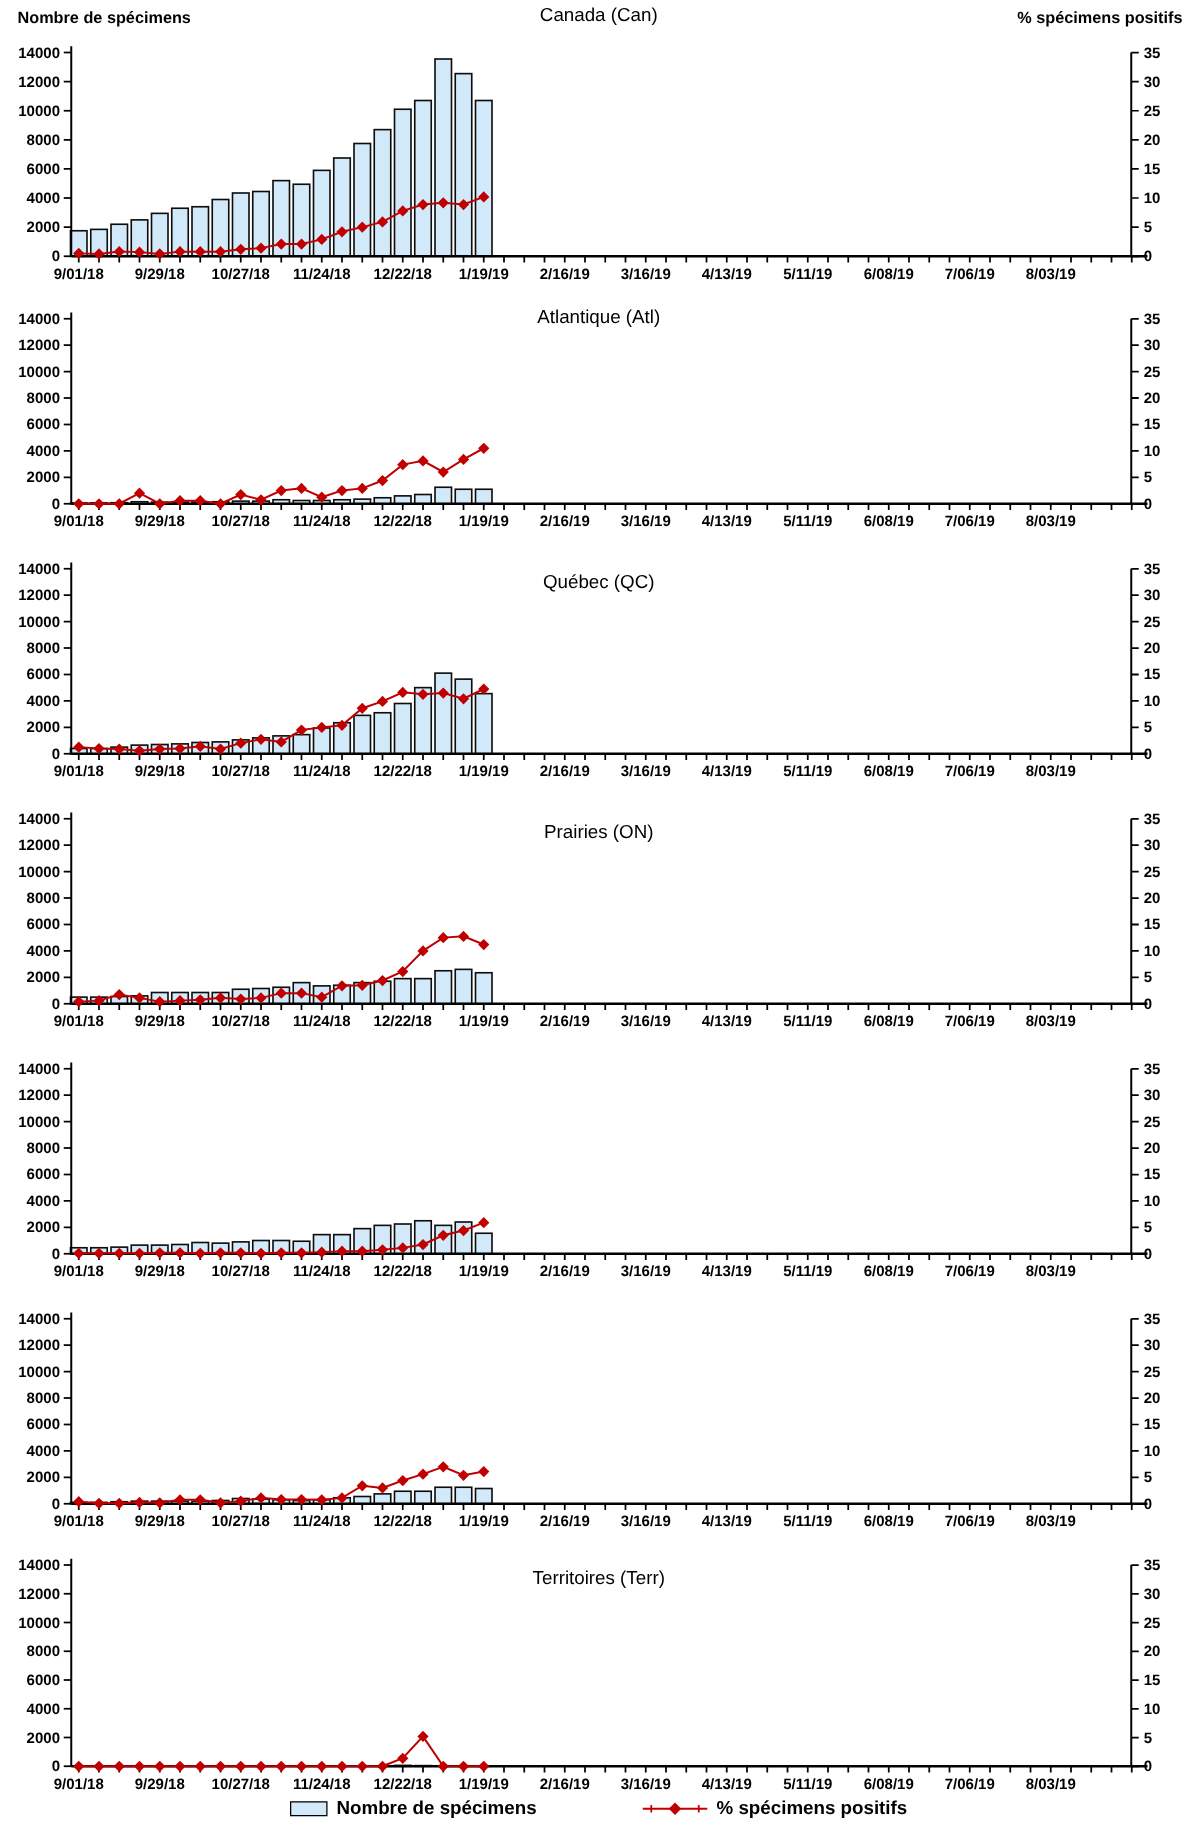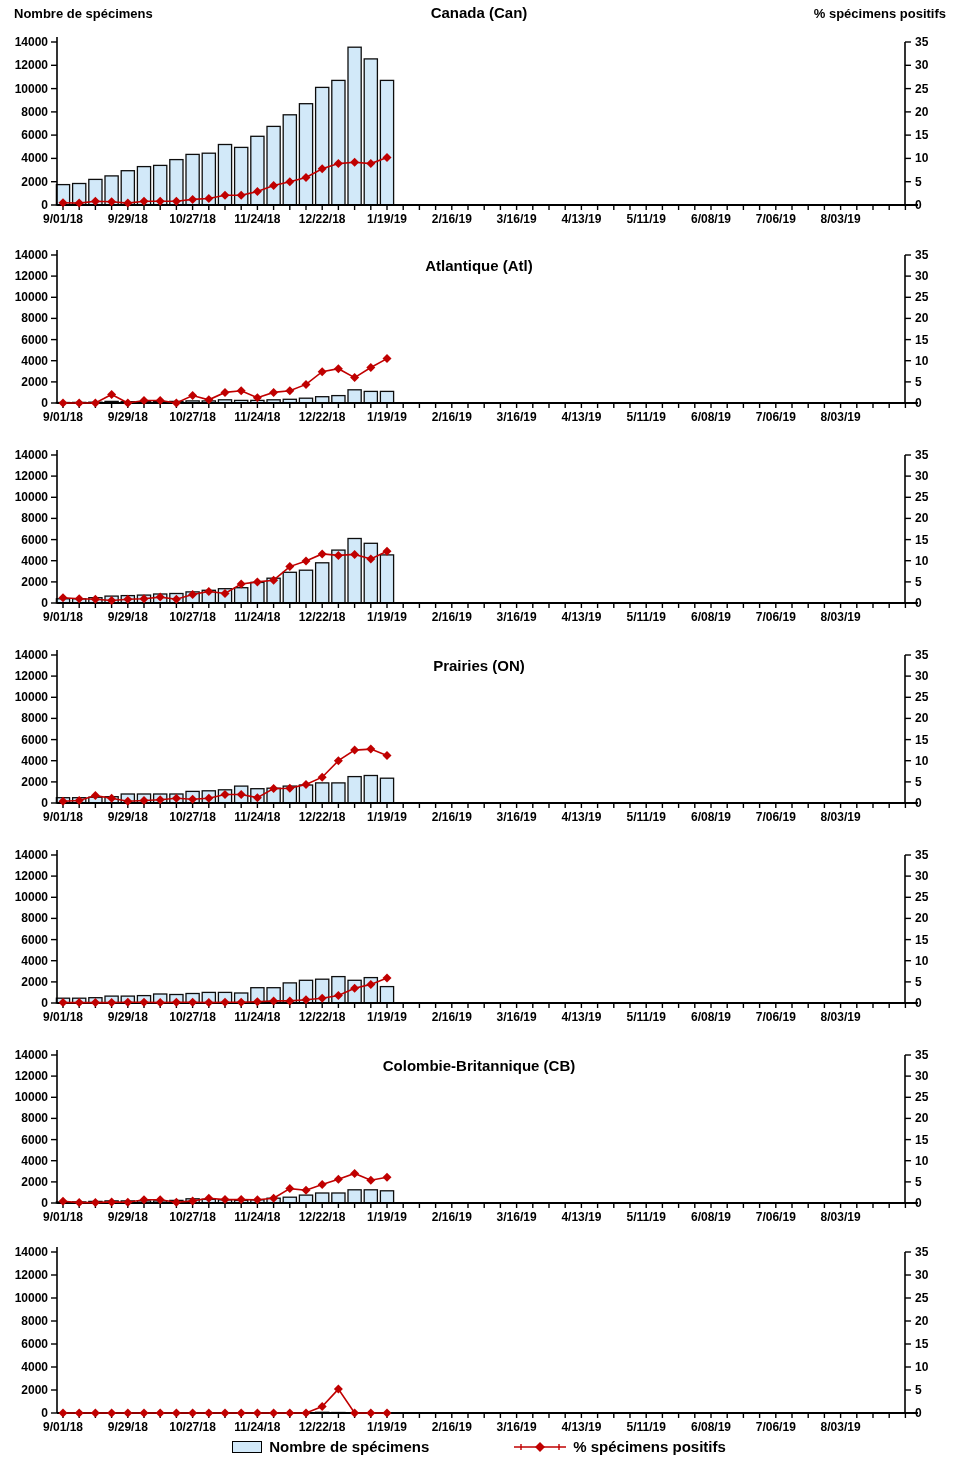--- a/index.html
+++ b/index.html
@@ -3,21 +3,21 @@
 <meta charset="utf-8">
 <style>
   html,body{margin:0;padding:0;background:#ffffff;}
   .page{
     position:relative;width:958px;height:1477px;background:#ffffff;
     font-family:"Liberation Sans","DejaVu Sans",sans-serif;overflow:hidden;
   }
   #charts-svg{position:absolute;left:0;top:0;}
   .chart-title{
     position:absolute;left:0;width:958px;text-align:center;
-    font-size:15px;font-weight:bold;color:#000;
+    font-size:15px;font-weight:normal;color:#000;
   }
   .axis-title{position:absolute;font-size:13px;font-weight:bold;color:#000;top:6px;}
   .axis-title.left{left:14px;}
   .axis-title.right{right:12px;}
   .legend{
     position:absolute;left:0;top:1438px;width:958px;
     display:flex;justify-content:center;align-items:center;gap:85px;
   }
   .legend-item{display:flex;align-items:center;gap:7px;font-size:15px;font-weight:bold;color:#000;}
   .swatch{display:inline-block;width:30px;height:12px;border:1.5px solid #000;box-sizing:border-box;}
@@ -1048,23 +1048,24 @@
         <polygon points="354.59999999999997,1408.5 359.1,1413.0 354.59999999999997,1417.5 350.1,1413.0" fill="#c00000"></polygon>
         <polygon points="370.8,1408.5 375.3,1413.0 370.8,1417.5 366.3,1413.0" fill="#c00000"></polygon>
         <polygon points="387,1408.5 391.5,1413.0 387,1417.5 382.5,1413.0" fill="#c00000"></polygon>
       </g>
     </svg>
 
   <div class="axis-title left">Nombre de spécimens</div>
   <div class="axis-title right">% spécimens positifs</div>
 
   <div class="chart-title" style="top:4px">Canada (Can)</div>
-  <div class="chart-title" style="top:257px">Atlantique (Atl)</div>
+  <div class="chart-title" style="top:245px">Atlantique (Atl)</div>
+  <div class="chart-title" style="top:457px">Québec (QC)</div>
   <div class="chart-title" style="top:657px">Prairies (ON)</div>
-  <div class="chart-title" style="top:1057px">Colombie-Britannique (CB)</div>
+  <div class="chart-title" style="top:1254px">Territoires (Terr)</div>
 
   <div class="legend">
     <div class="legend-item">
       <span class="swatch" id="legend-swatch" style="background: rgb(210, 233, 249);"></span>
       <span>Nombre de spécimens</span>
     </div>
     <div class="legend-item">
       <svg id="legend-line-svg" width="52" height="14">
           <line x1="0" y1="7" x2="52" y2="7" stroke="#c00000" stroke-width="1.6"></line>
           <line x1="7" y1="4" x2="7" y2="10" stroke="#c00000" stroke-width="1.4"></line>

